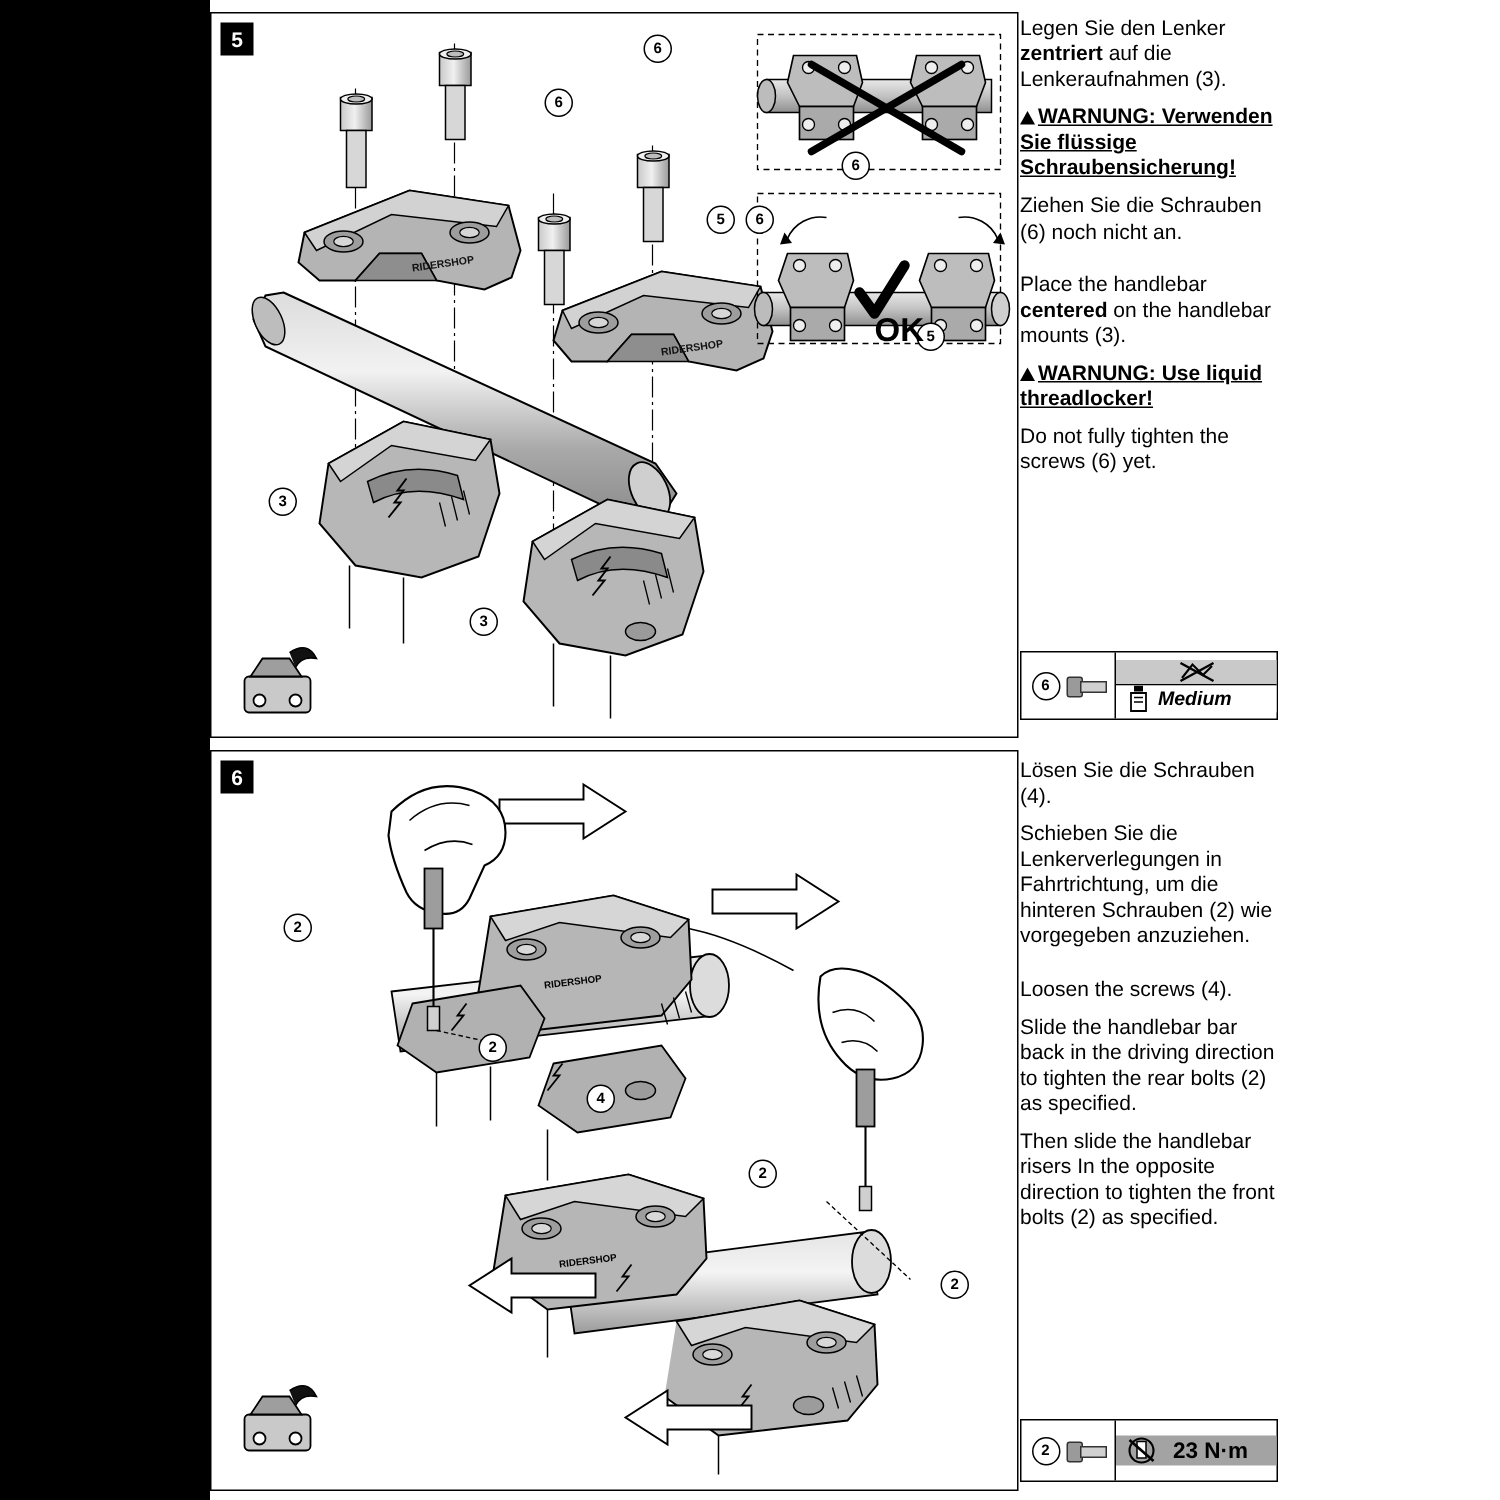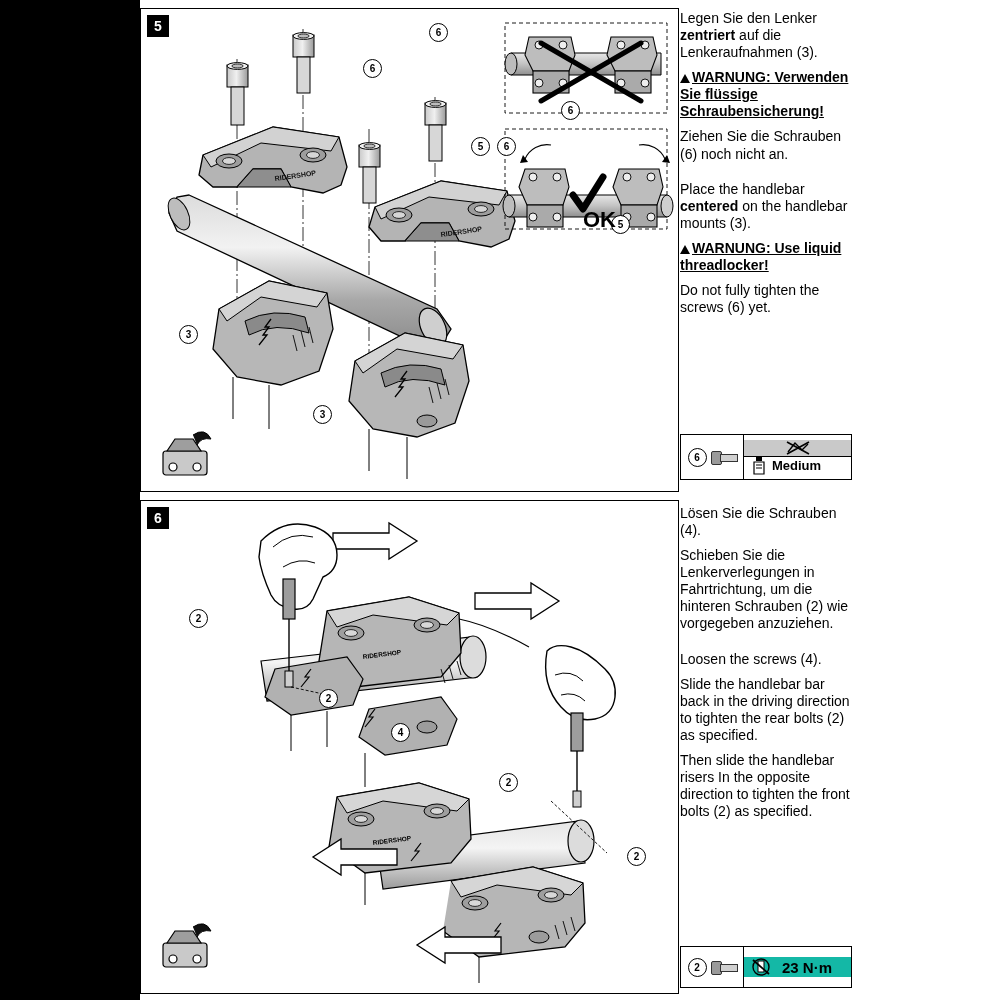--- a/index.html
+++ b/index.html
@@ -34,22 +34,22 @@
   #box6{left:680px;top:946px;width:170px;height:40px;}
   .bolt-cell{width:62px;height:100%;display:flex;align-items:center;justify-content:center;gap:4px;border-right:1.5px solid #000;}
   .callout{width:17px;height:17px;border-radius:50%;border:1.4px solid #000;background:#fff;
            font-size:10px;font-weight:bold;display:flex;align-items:center;justify-content:center;}
   .bolt-ico{width:26px;height:12px;position:relative;}
   .bolt-ico .head{position:absolute;left:0;top:0;width:9px;height:12px;background:#9a9a9a;border:1px solid #333;border-radius:2px;}
   .bolt-ico .shaft{position:absolute;left:9px;top:3px;width:16px;height:6px;background:#d0d0d0;border:1px solid #333;}
   .spec-cell{flex:1;display:flex;flex-direction:column;}
   .spec-top{height:48%;background:#c9c9c9;border-bottom:1.5px solid #000;display:flex;align-items:center;justify-content:center;}
   .spec-bot{flex:1;display:flex;align-items:center;gap:6px;padding-left:8px;background:#fff;}
-  .spec-bot .label{font-size:13px;font-weight:bold;}
-  #box6 .spec-cell{flex-direction:row;align-items:center;background:#14b8a6;}
+  .spec-bot .label{font-size:13px;font-weight:bold;font-style:italic;}
+  #box6 .spec-cell{flex-direction:row;align-items:center;background:#a3a3a3;}
   #box6 .torque-ico{width:34px;display:flex;align-items:center;justify-content:center;}
   #box6 .torque-val{font-size:15px;font-weight:bold;padding-left:4px;}
 
   svg{display:block;}
 </style>
 </head>
 <body>
 
 <div class="page">
 

